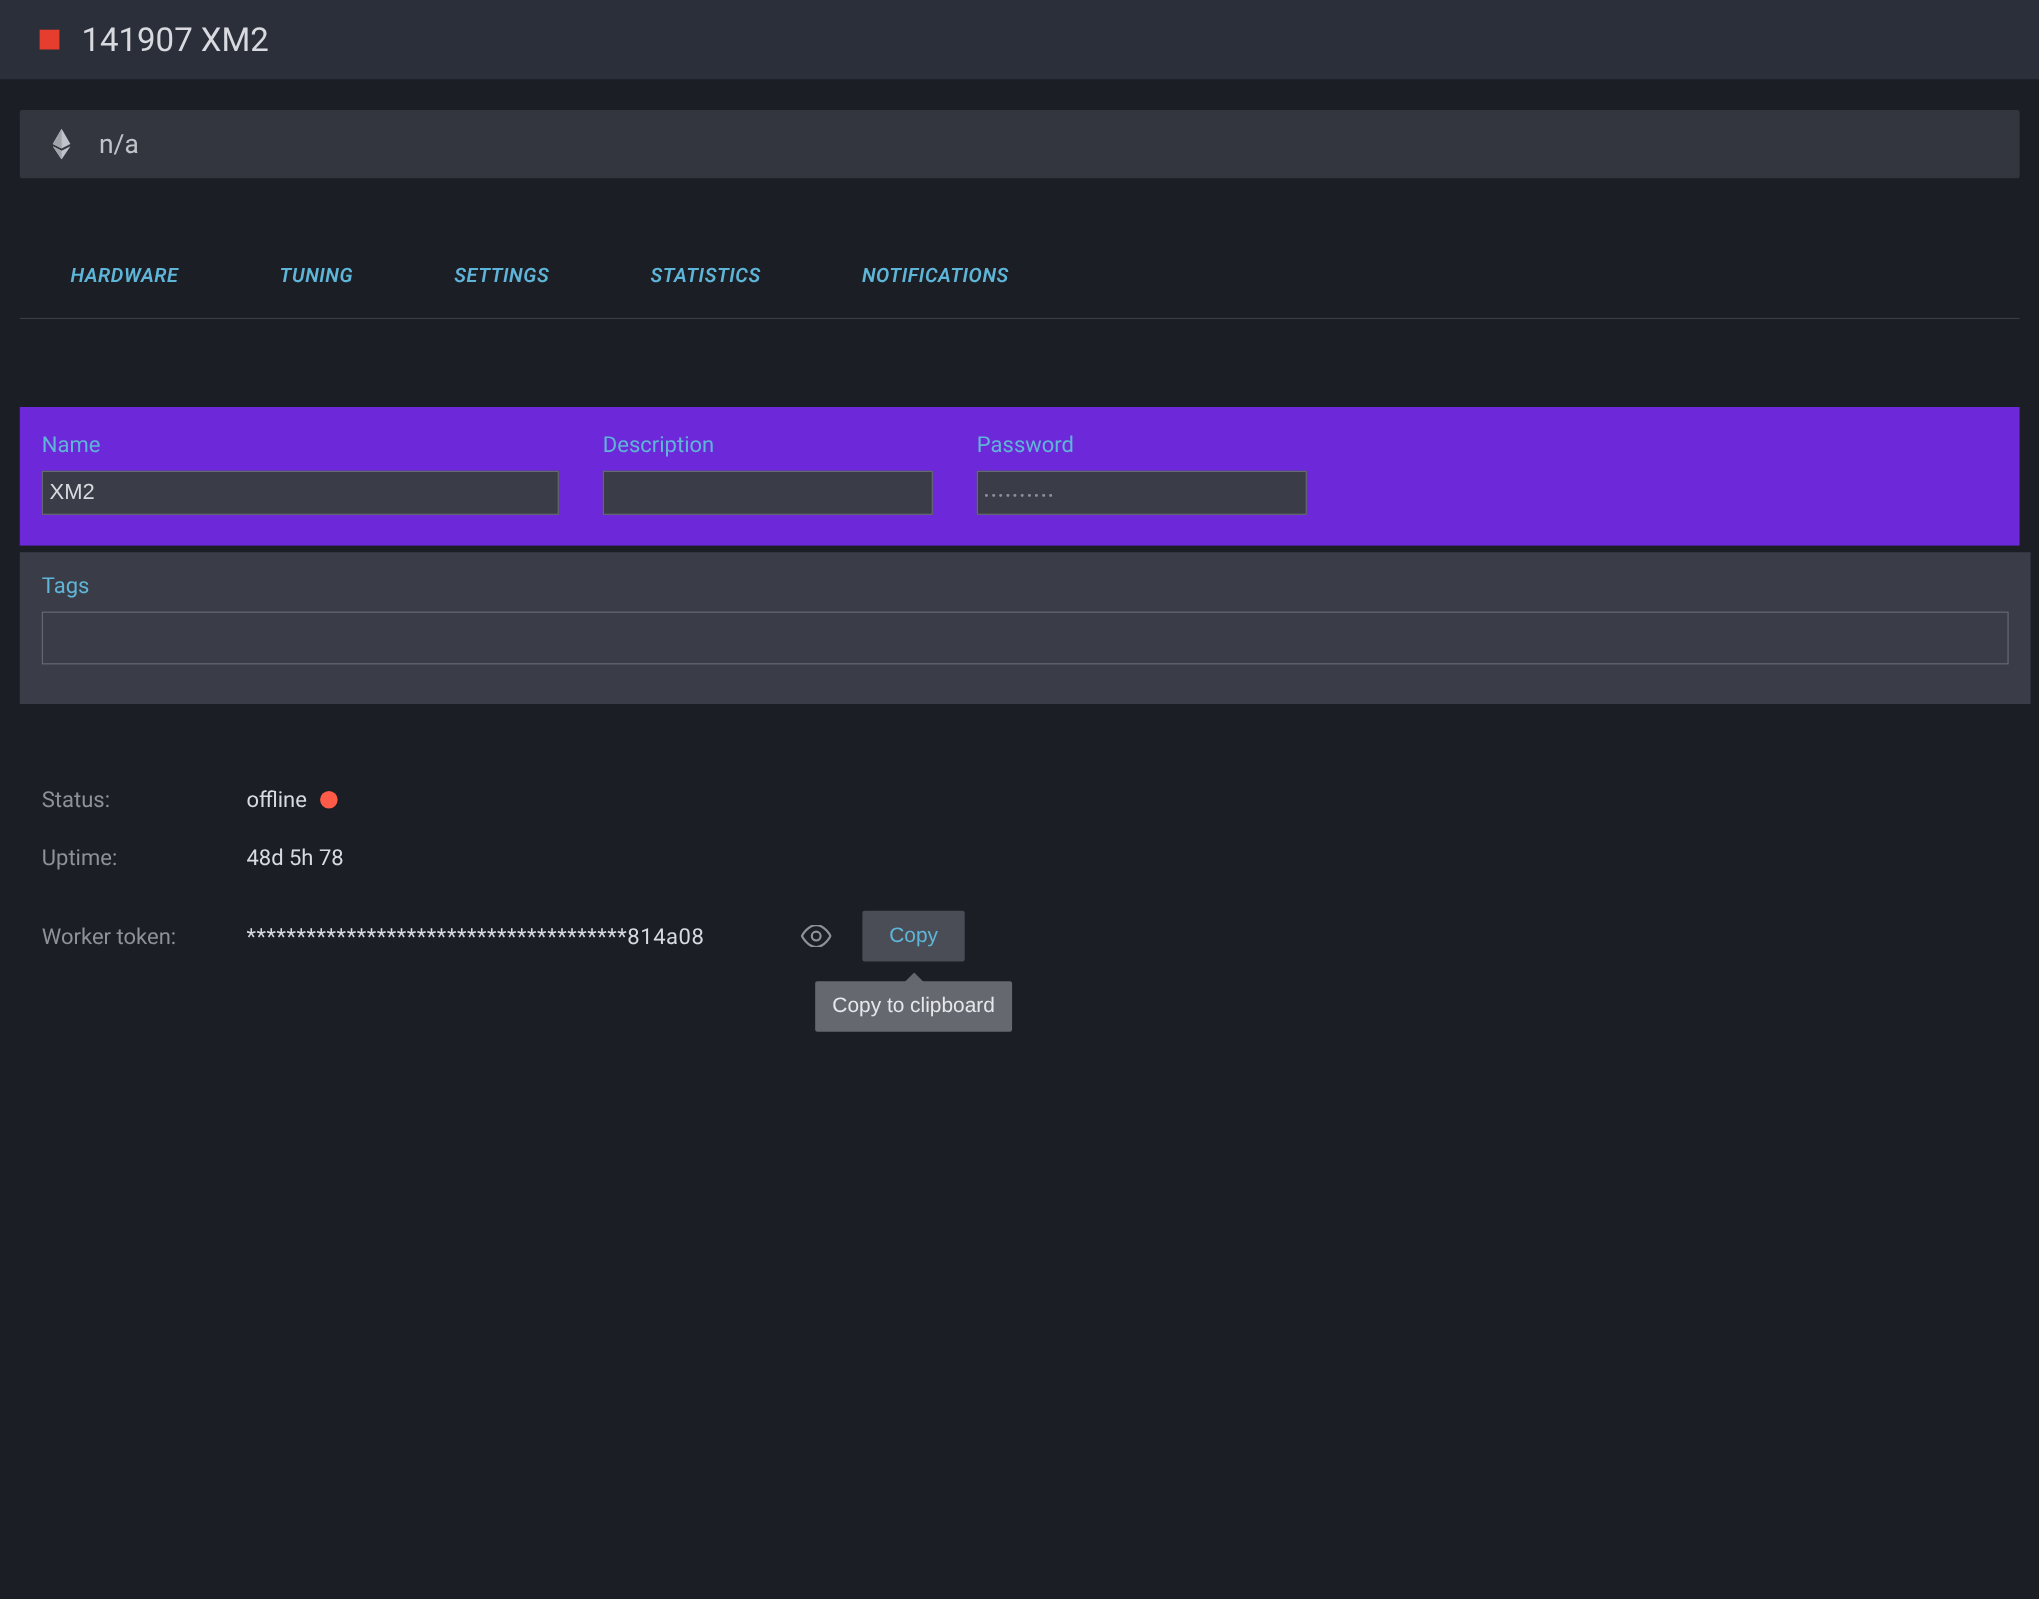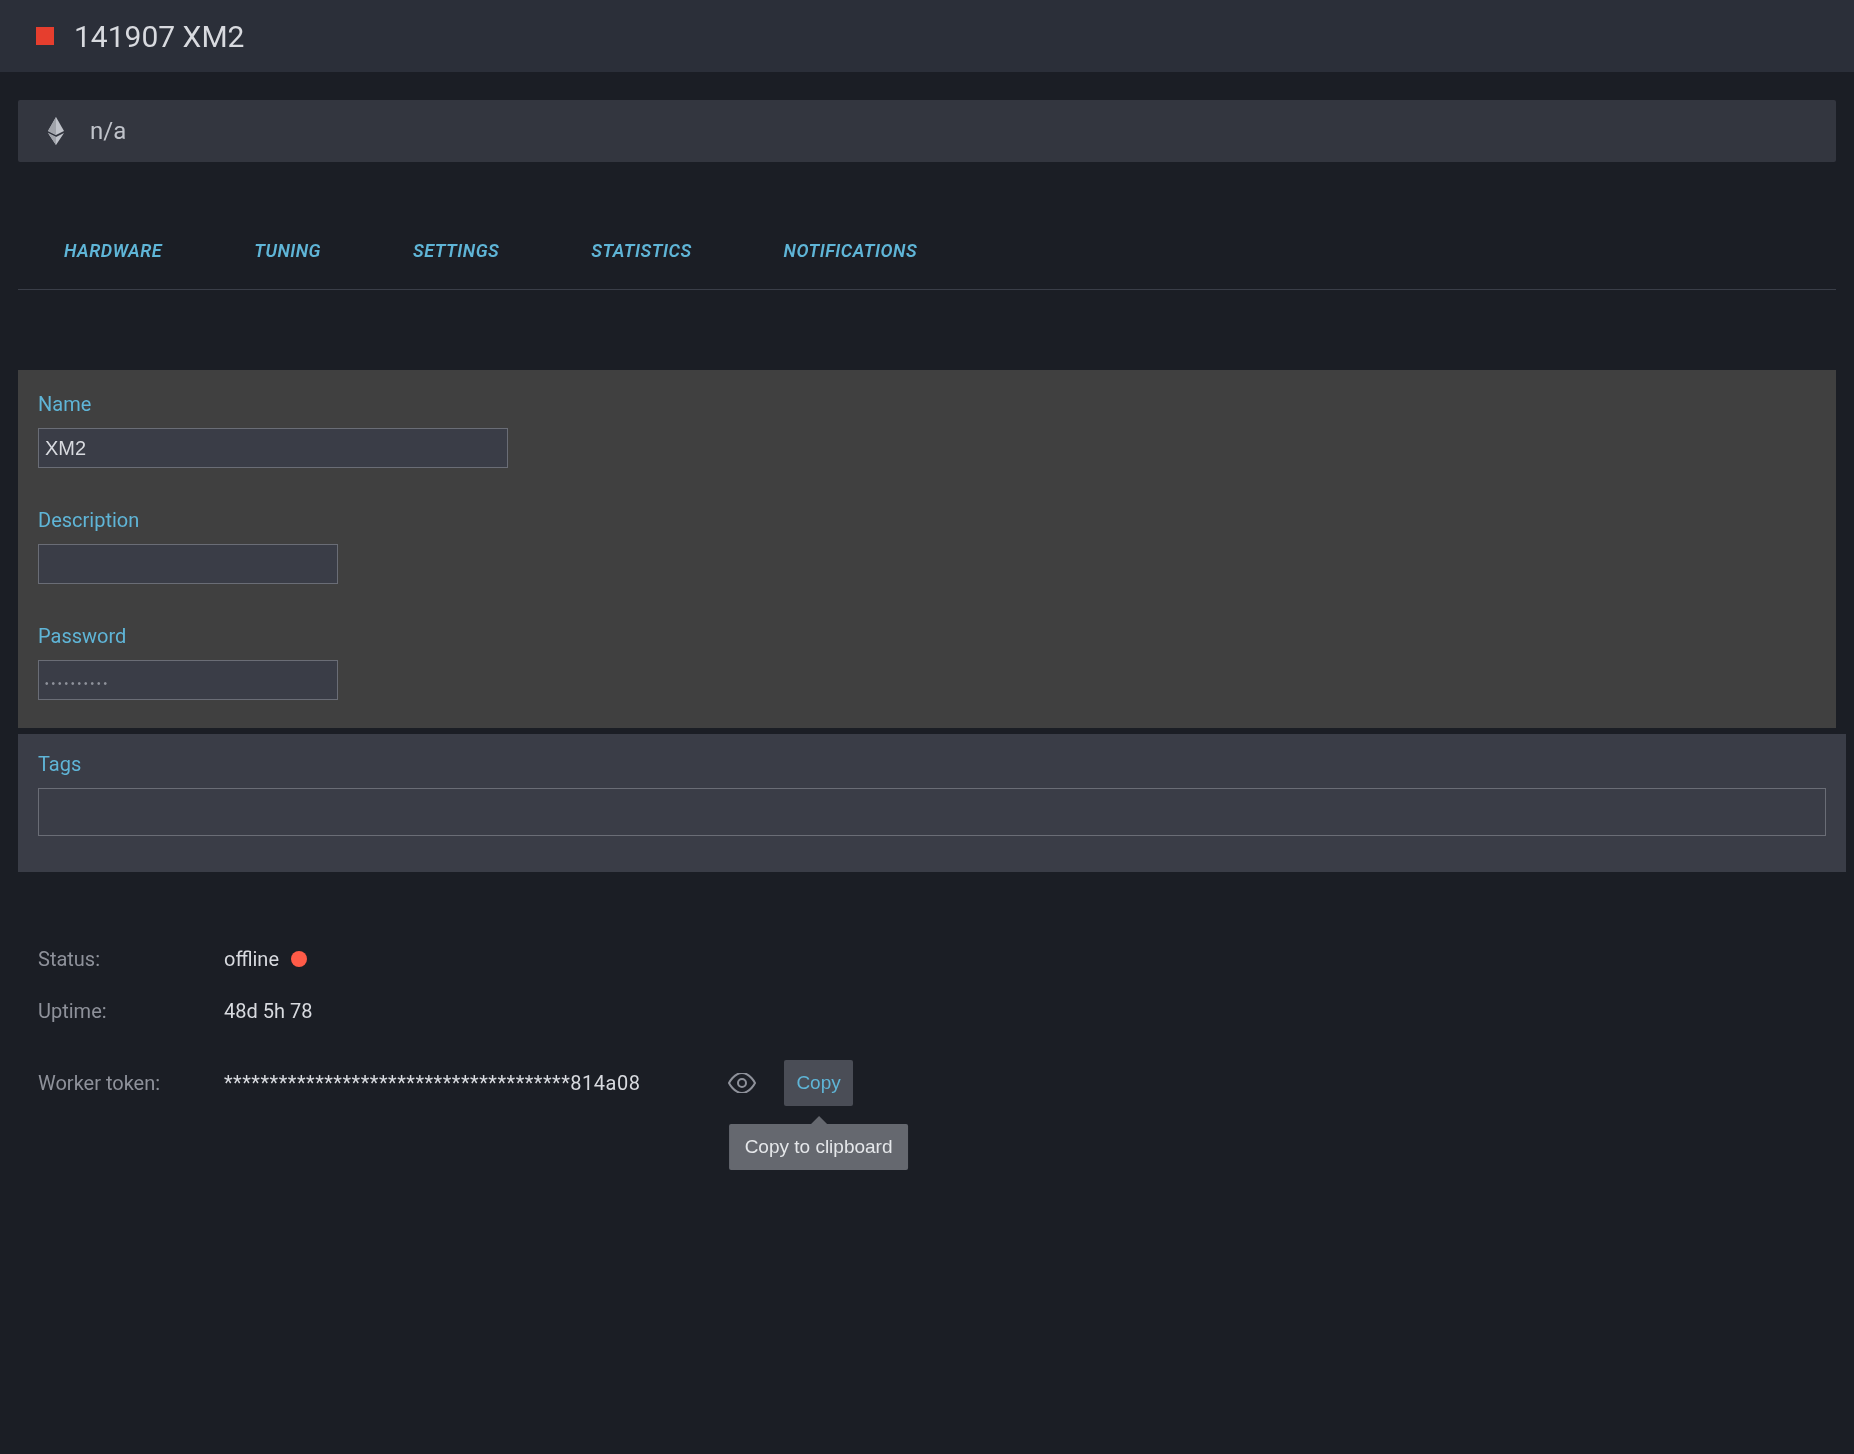--- a/index.html
+++ b/index.html
@@ -68,25 +68,24 @@
       letter-spacing: 0.5px;
       cursor: pointer;
       text-transform: uppercase;
     }
     .tab.active {
       background: radial-gradient(ellipse at top, rgba(95, 181, 215, 0.25) 0%, rgba(95, 181, 215, 0.05) 50%, transparent 70%);
       color: #e8eaed;
     }
     .form-panel {
       margin: 80px 18px 0 18px;
-      background: #404040;
+      background: #6d28d9;
       padding: 22px 20px 28px 20px;
       display: flex;
       gap: 40px;
-      flex-direction: column;
     }
     .form-group {
       display: flex;
       flex-direction: column;
     }
     .form-group.name { width: 470px; }
     .form-group.description { width: 300px; }
     .form-group.password { width: 300px; }
     .form-label {
       color: #5fb5d7;
@@ -173,21 +172,21 @@
       color: #8e919a;
       cursor: pointer;
       display: flex;
       align-items: center;
     }
     .copy-button {
       margin-left: 28px;
       background: #4a4d56;
       color: #5fb5d7;
       border: none;
-      padding: 12px 12px;
+      padding: 12px 24px;
       font-size: 19px;
       cursor: pointer;
       border-radius: 2px;
       position: relative;
     }
     .tooltip {
       position: absolute;
       top: 64px;
       left: 50%;
       transform: translateX(-50%);

